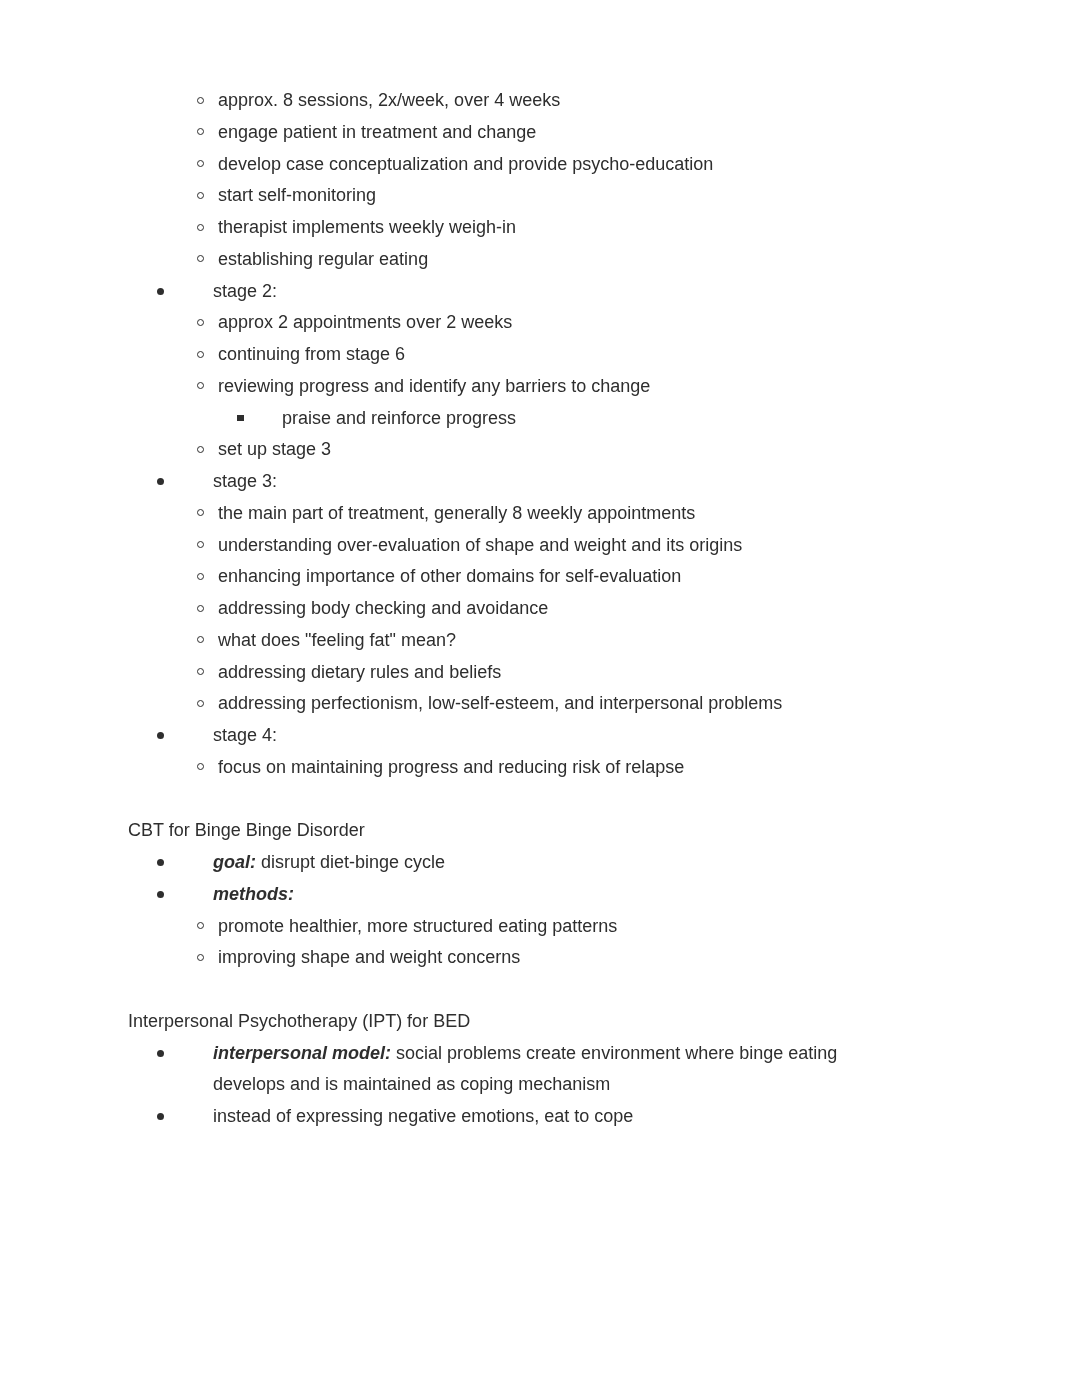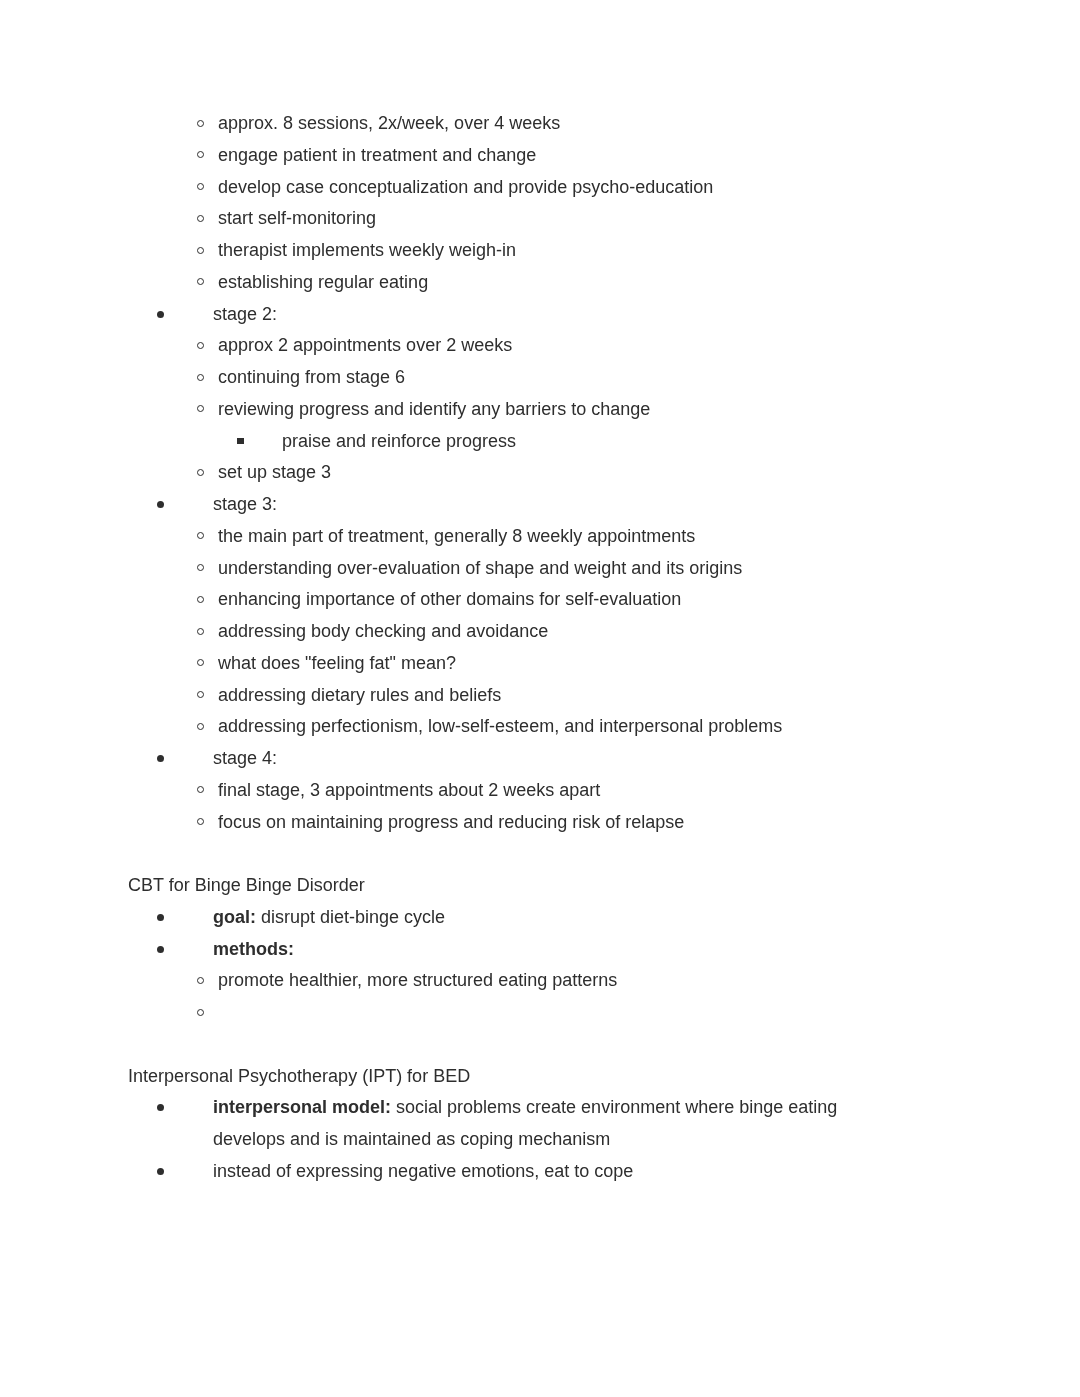--- a/index.html
+++ b/index.html
@@ -6,21 +6,21 @@
   html, body { margin: 0; padding: 0; }
   body {
     width: 1080px;
     height: 1397px;
     background: var(--page-bg, #ffffff);
     color: var(--text-color, #2e2e2e);
     font-family: "Liberation Sans", "DejaVu Sans", sans-serif;
     overflow: hidden;
   }
   .doc {
-    padding-top: 108px;
+    padding-top: 85px;
     padding-left: 128px;
     width: 893px; 
   }
   .block, .para, .li, .spacer {
     font-size: 18px;
     line-height: 31.75px;
     width: 765px;
   }
   .spacer { height: 31.75px; }
   .para { color: var(--text-color, #2e2e2e); }
@@ -50,21 +50,21 @@
     border-radius: 50%;
     border: 1.5px solid var(--text-color, #2e2e2e);
     background: transparent;
     top: 11.5px;
   }
   .li.l3 .shape {
     width: 6.5px; height: 6.5px;
     background: var(--text-color, #2e2e2e);
   }
   .li .text { flex: 1 1 auto; min-width: 0; }
-  .text strong, .para strong { font-weight: 700; }
+  .text strong, .para strong { font-weight: 700; font-style: italic; }
 </style>
 </head>
 <body style="--page-bg: #ffffff; --text-color: #2e2e2e;">
 
 <div class="doc">
     <div class="li l2">
       <span class="marker">
         <span class="shape"></span>
       </span>
       <span class="text"><span>approx. 8 sessions, 2x/week, over 4 weeks</span></span>
@@ -186,26 +186,20 @@
     <div class="li l1">
       <span class="marker">
         <span class="shape"></span>
       </span>
       <span class="text"><span>stage 4:</span></span>
     </div>
     <div class="li l2">
       <span class="marker">
         <span class="shape"></span>
       </span>
-      <span class="text"><span>final stage, 3 appointments about 2 weeks apart</span></span>
-    </div>
-    <div class="li l2">
-      <span class="marker">
-        <span class="shape"></span>
-      </span>
       <span class="text"><span>focus on maintaining progress and reducing risk of relapse</span></span>
     </div>
     <div class="spacer"></div>
     <div class="para"><span class="text"><span>CBT for Binge Binge Disorder</span></span></div>
     <div class="li l1">
       <span class="marker">
         <span class="shape"></span>
       </span>
       <span class="text"><strong>goal:</strong><span> disrupt diet-binge cycle</span></span>
     </div>
@@ -218,20 +212,21 @@
     <div class="li l2">
       <span class="marker">
         <span class="shape"></span>
       </span>
       <span class="text"><span>promote healthier, more structured eating patterns</span></span>
     </div>
     <div class="li l2">
       <span class="marker">
         <span class="shape"></span>
       </span>
+      <span class="text"><span>improving shape and weight concerns</span></span>
     </div>
     <div class="spacer"></div>
     <div class="para"><span class="text"><span>Interpersonal Psychotherapy (IPT) for BED</span></span></div>
     <div class="li l1">
       <span class="marker">
         <span class="shape"></span>
       </span>
       <span class="text"><strong>interpersonal model:</strong><span> social problems create environment where binge eating develops and is maintained as coping mechanism</span></span>
     </div>
     <div class="li l1">

